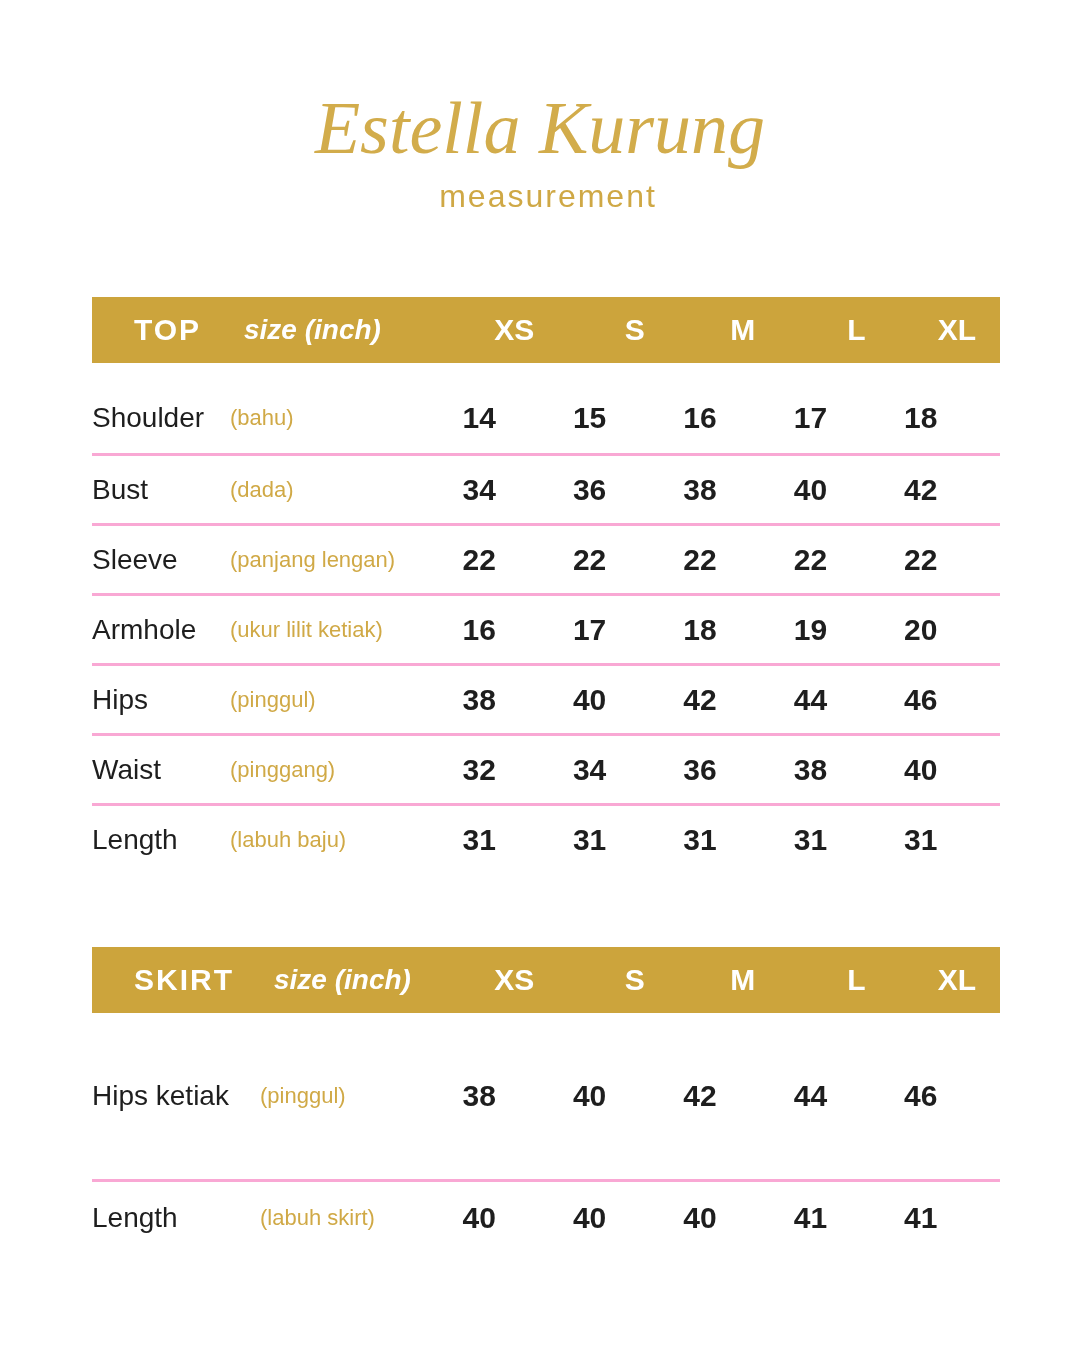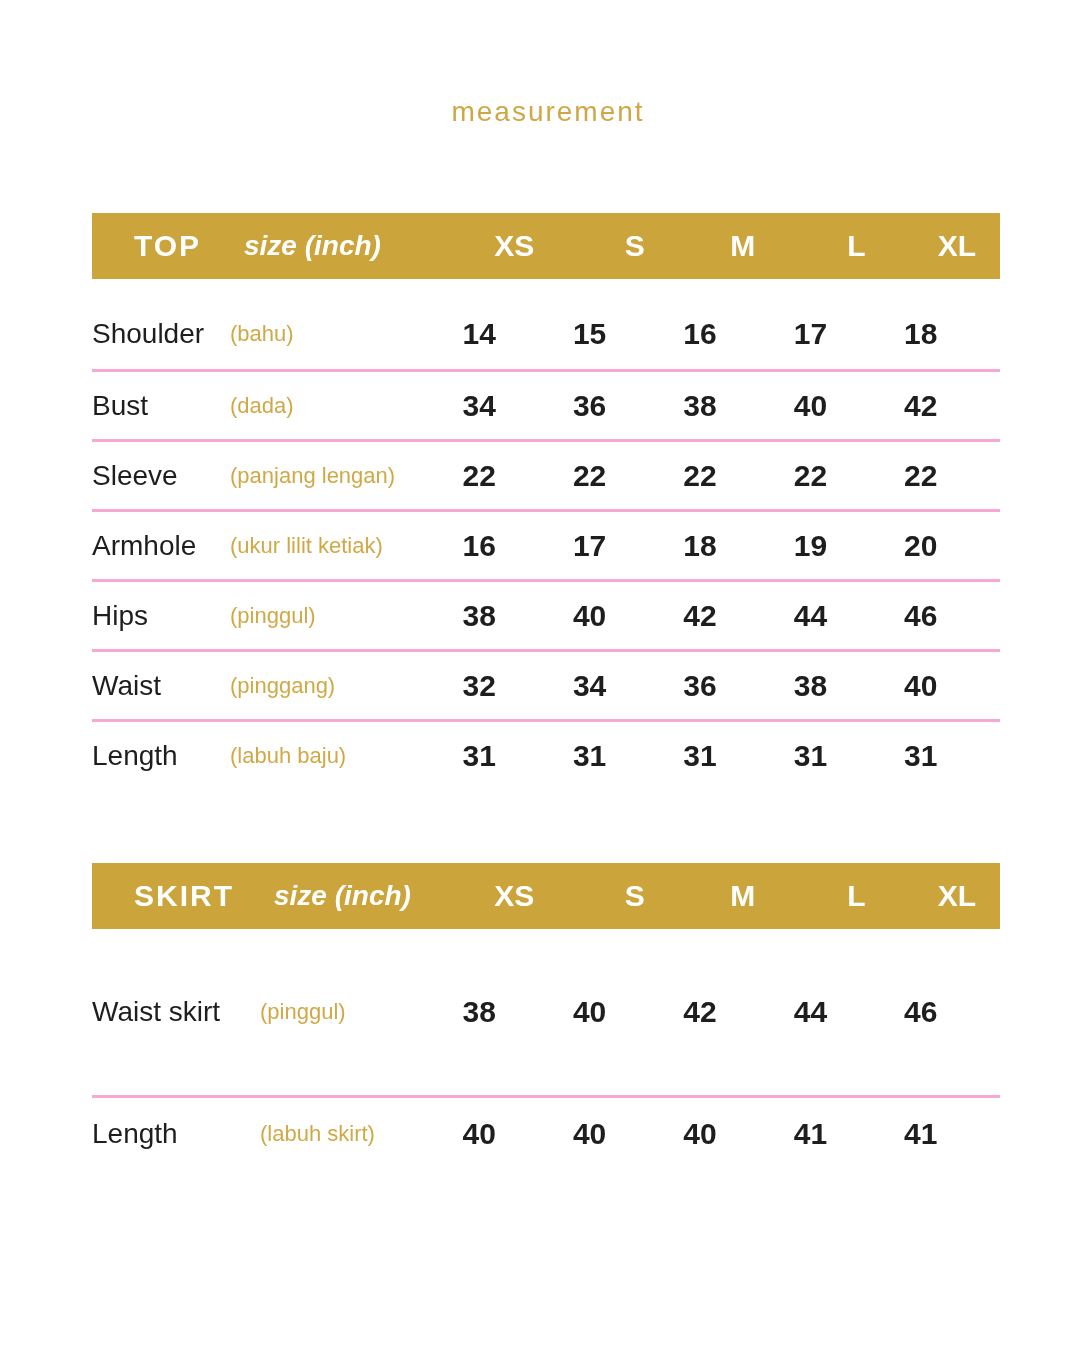--- a/index.html
+++ b/index.html
@@ -17,21 +17,21 @@
   .main-title{
     font-family:"Liberation Serif",serif;
     font-style:italic;
     font-weight:400;
     font-size:74px;
     line-height:84px;
     color:#D2AC4B;
     margin:0;
   }
   .subtitle{
-    font-size:28px;
+    font-size:32px;
     line-height:48px;
     letter-spacing:2px;
     color:#CFA845;
     margin-top:2px;
     margin-left:16px;
   }
   
   .mtable{width:908px;margin-left:92px;}
   .t-top{margin-top:77px;}
   .t-skirt{margin-top:74px;}
@@ -89,20 +89,21 @@
     font-size:27px;
     color:#CBA544;
   }
 </style>
 </head>
 <body>
 
 <div class="page">
 
   <div class="title-block">
+    <h1 class="main-title">Estella Kurung</h1>
     <div class="subtitle">measurement</div>
   </div>
 
   <section class="mtable t-top">
     <div class="bar">
       <span class="tname">TOP</span>
       <span class="unit">size (inch)</span>
       <span class="size">XS</span>
       <span class="size">S</span>
       <span class="size">M</span>
@@ -187,21 +188,21 @@
       <span class="unit">size (inch)</span>
       <span class="size">XS</span>
       <span class="size">S</span>
       <span class="size">M</span>
       <span class="size">L</span>
       <span class="size">XL</span>
     </div>
 
 
     <div class="row">
-      <span class="label">Waist skirt</span>
+      <span class="label">Hips ketiak</span>
       <span class="sublabel">(pinggul)</span>
       <span class="val">38</span>
       <span class="val">40</span>
       <span class="val">42</span>
       <span class="val">44</span>
       <span class="val">46</span>
     </div>
 
     <div class="row">
       <span class="label">Length</span>

